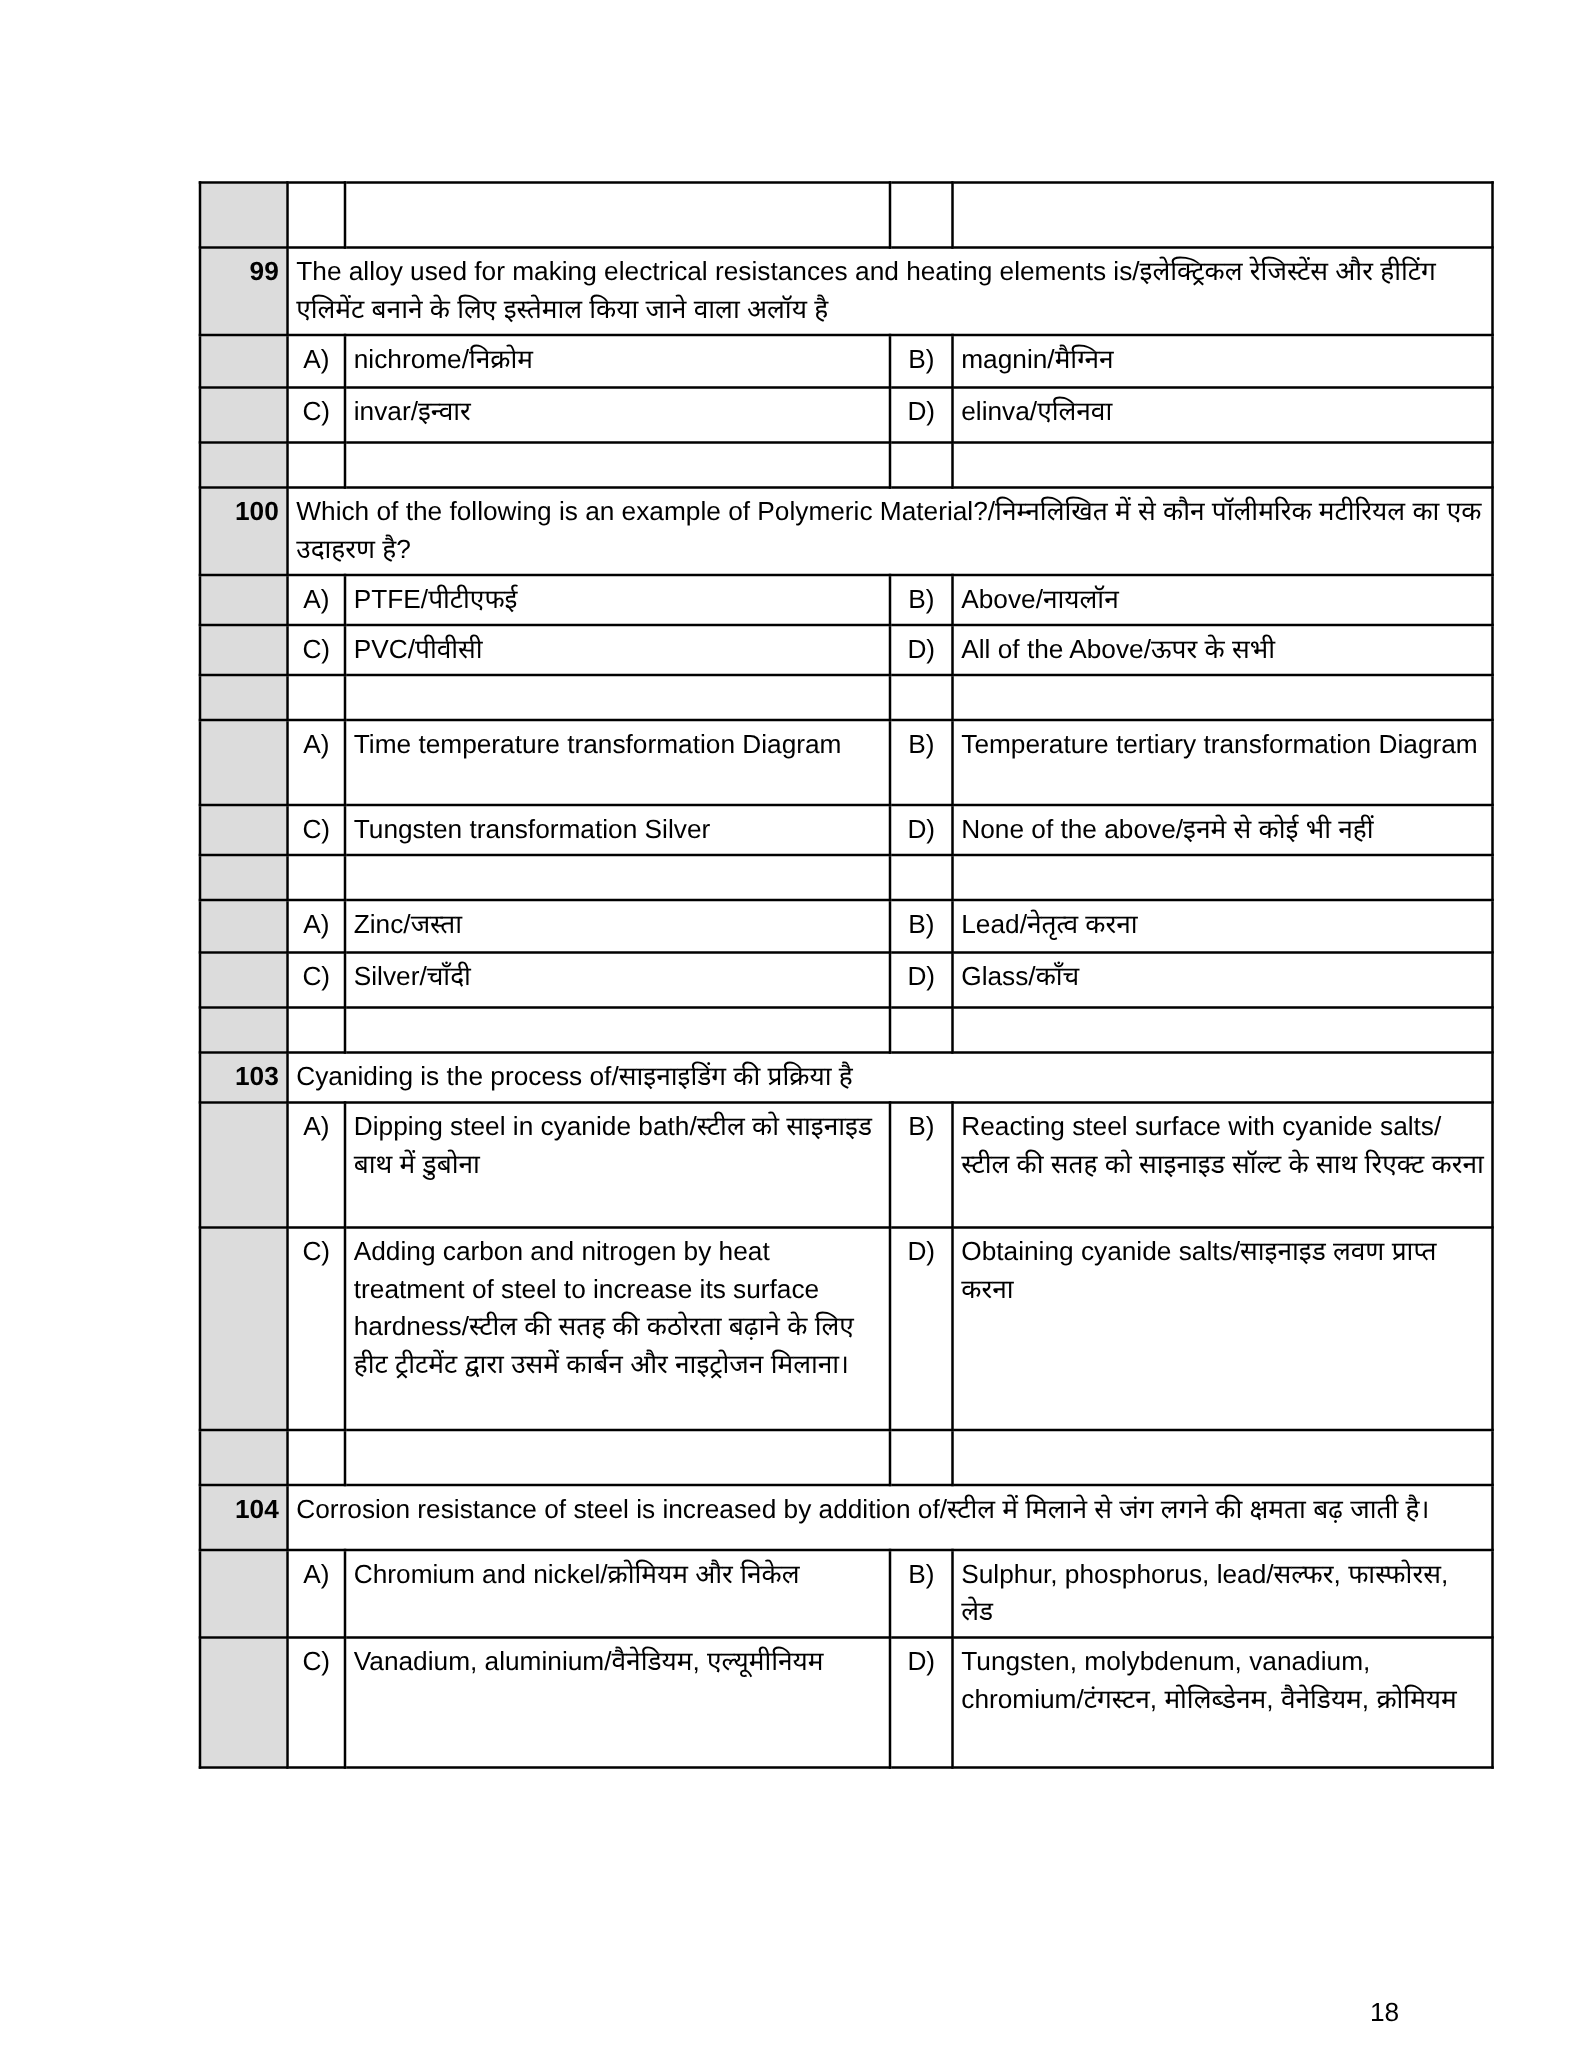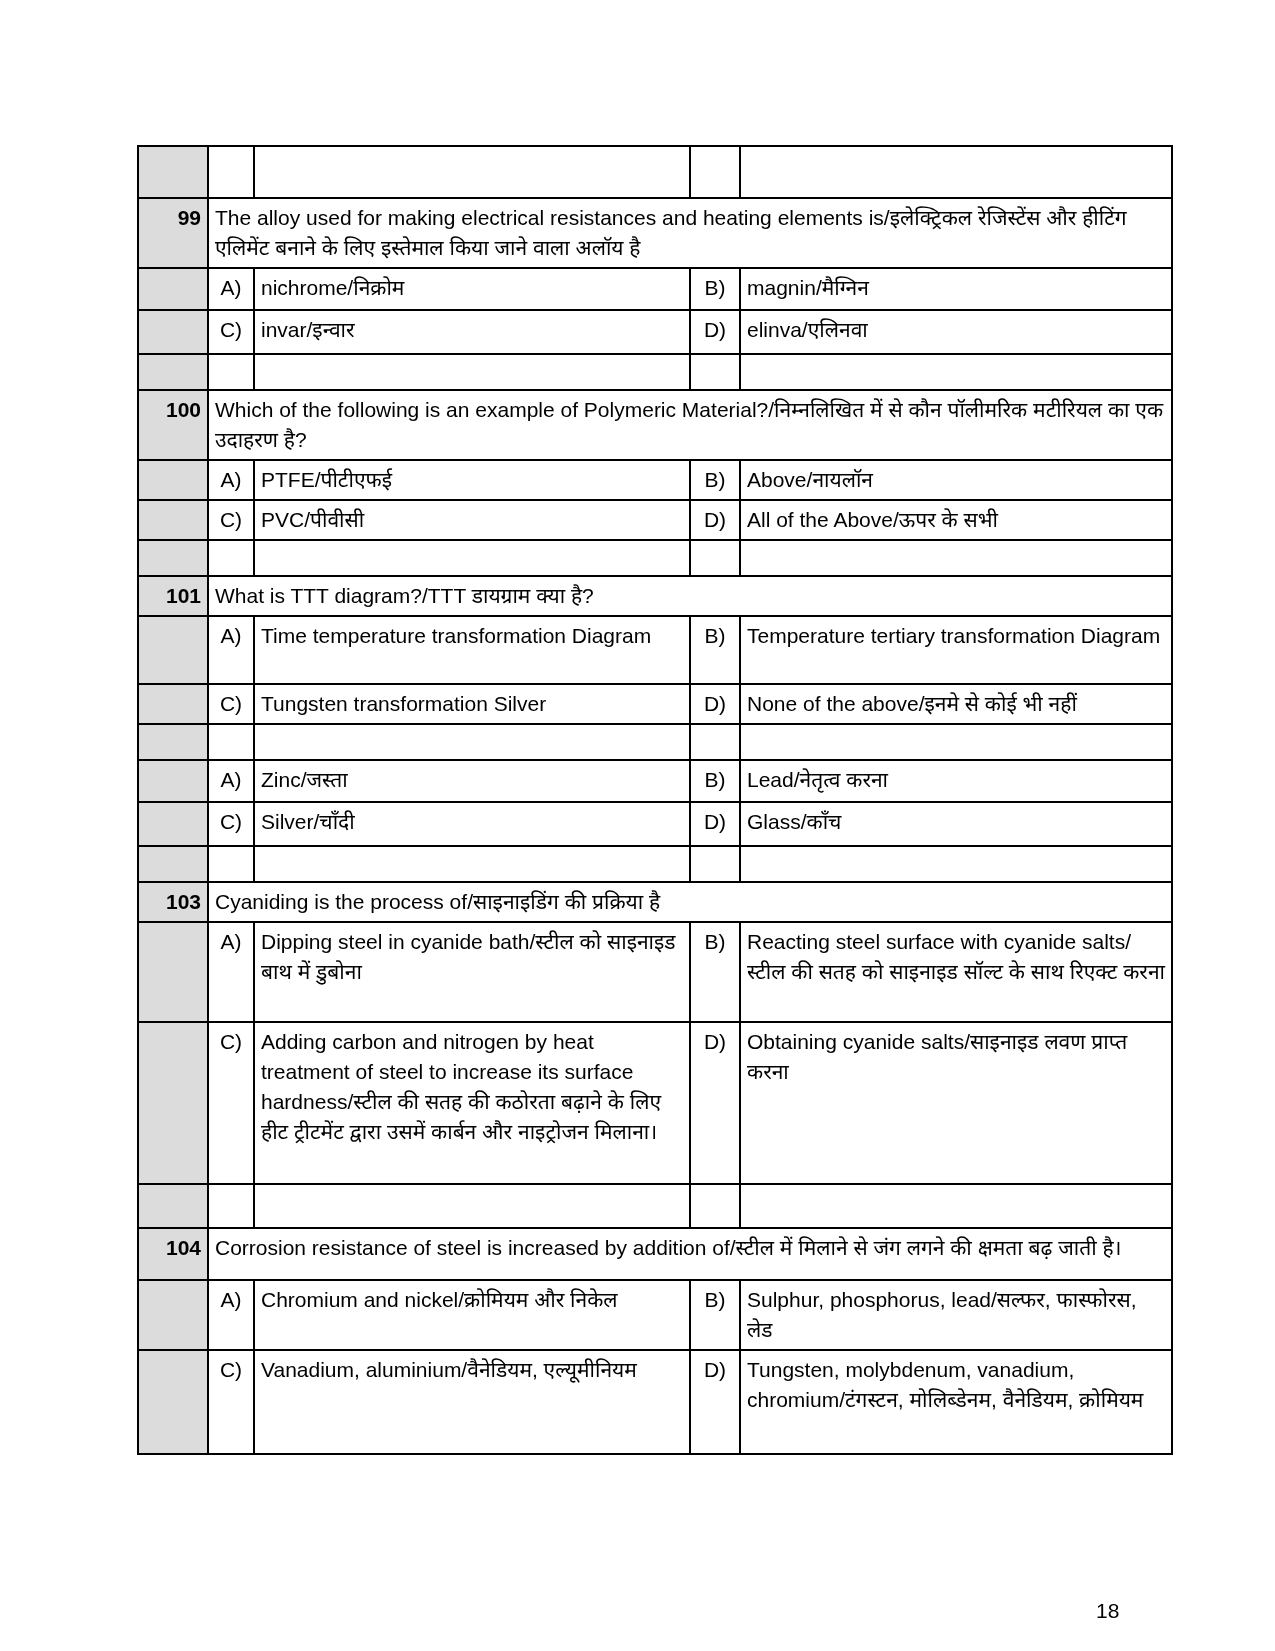--- a/index.html
+++ b/index.html
@@ -11,21 +11,21 @@
     position: relative;
     width: 1275px;
     height: 1651px;
     background: #ffffff;
     font-family: "Liberation Sans", "DejaVu Sans", sans-serif;
     color: #000000;
     overflow: hidden;
   }
   table.qtable {
     position: absolute;
-    left: 137px;
+    left: 159px;
     top: 145px;
     width: 1034px;
     border-collapse: collapse;
     table-layout: fixed;
   }
   table.qtable td {
     border: 2px solid #000000;
     vertical-align: top;
     font-size: 21px;
     line-height: 30px;
@@ -131,24 +131,20 @@
       </tr>
 
       <tr style="height:36px">
         <td class="num"></td>
         <td class="lbl"></td>
         <td class="opt"></td>
         <td class="lbl"></td>
         <td class="opt"></td>
       </tr>
 
-      <tr style="height:36px">
-        <td class="num">101</td>
-        <td class="qtext" colspan="4">What is TTT diagram?/TTT डायग्राम क्या है?</td>
-      </tr>
       <tr style="height:68px">
         <td class="num"></td>
         <td class="lbl">A)</td>
         <td class="opt">Time temperature transformation Diagram</td>
         <td class="lbl">B)</td>
         <td class="opt">Temperature tertiary transformation Diagram</td>
       </tr>
       <tr style="height:32px">
         <td class="num"></td>
         <td class="lbl">C)</td>

